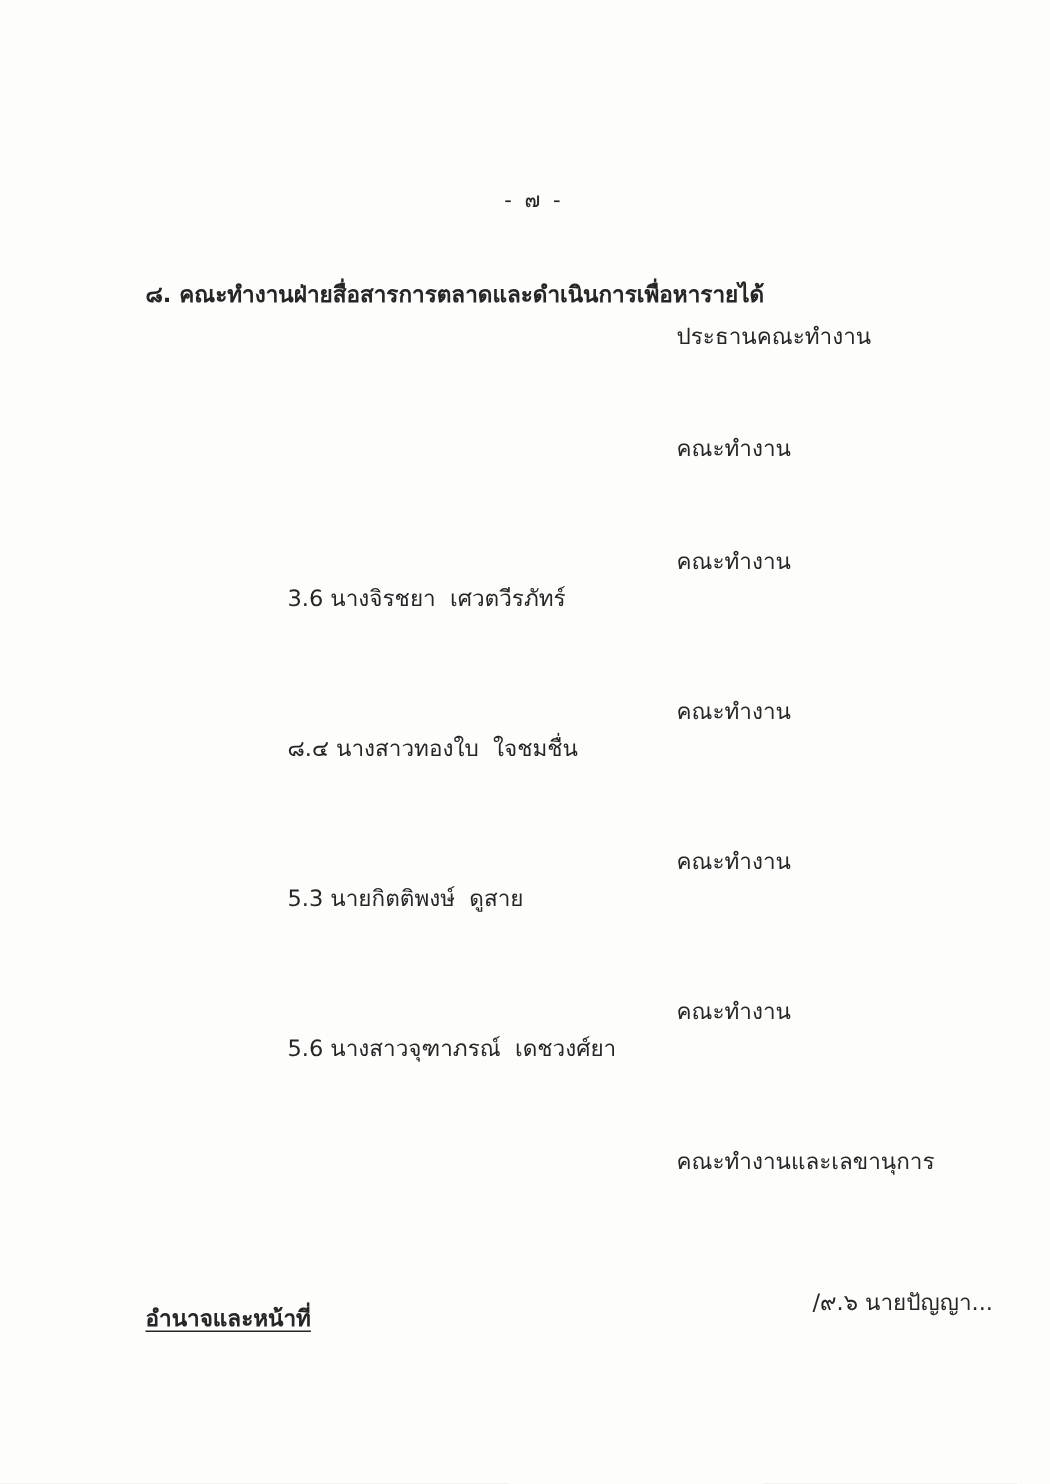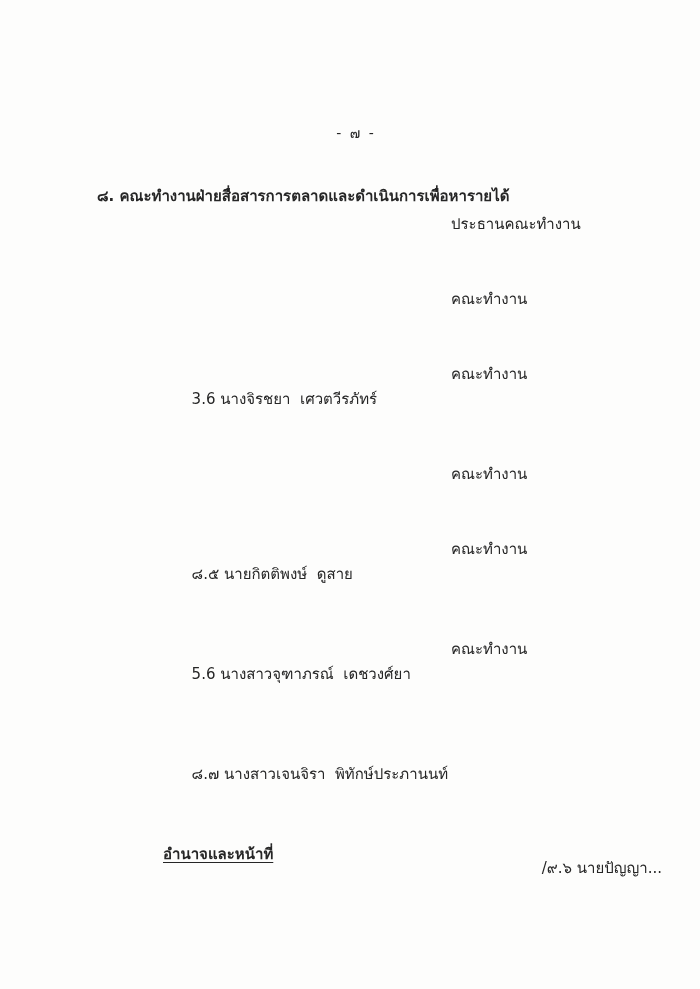--- a/index.html
+++ b/index.html
@@ -20,21 +20,21 @@
   .sub-heading {
     font-weight:700;
     text-decoration:underline;
     text-underline-offset:3px;
     line-height:24px;
   }
   .members { margin-top:4px; }
   .member-row { position:relative; line-height:25px; white-space:pre; }
   .member-name { display:inline-block; margin-left:66px; }
   .member-role { position:absolute; left:343px; top:0;margin-left:11px; }
-  .duties-heading { margin-top:30px; margin-left:66px; }
+  .duties-heading { margin-top:30px; }
   .continuation {
     position:absolute;
     right:38px; top:856px;
     font-size:15px;
   }
 </style>
 </head>
 <body>
 
 <div class="page">
@@ -48,32 +48,33 @@
       <span class="member-role">ประธานคณะทำงาน</span>
     </div>
     <div class="member-row">
       <span class="member-role">คณะทำงาน</span>
     </div>
     <div class="member-row">
       <span class="member-name">3.6 นางจิรชยา  เศวตวีรภัทร์</span>
       <span class="member-role">คณะทำงาน</span>
     </div>
     <div class="member-row">
+      <span class="member-name">๘.๔ นางสาวทองใบ  ใจชมชื่น</span>
       <span class="member-role">คณะทำงาน</span>
     </div>
     <div class="member-row">
-      <span class="member-name">๘.๕ นายกิตติพงษ์  ดูสาย</span>
+      <span class="member-name">5.3 นายกิตติพงษ์  ดูสาย</span>
       <span class="member-role">คณะทำงาน</span>
     </div>
     <div class="member-row">
       <span class="member-name">5.6 นางสาวจุฑาภรณ์  เดชวงศ์ยา</span>
       <span class="member-role">คณะทำงาน</span>
     </div>
     <div class="member-row">
-      <span class="member-name">๘.๗ นางสาวเจนจิรา  พิทักษ์ประภานนท์</span>
+      <span class="member-role">คณะทำงานและเลขานุการ</span>
     </div>
   </div>
 
   <div class="sub-heading duties-heading">อำนาจและหน้าที่</div>
 
   <div class="continuation">/๙.๖ นายปัญญา...</div>
 
 </div>
 
 </body></html>

